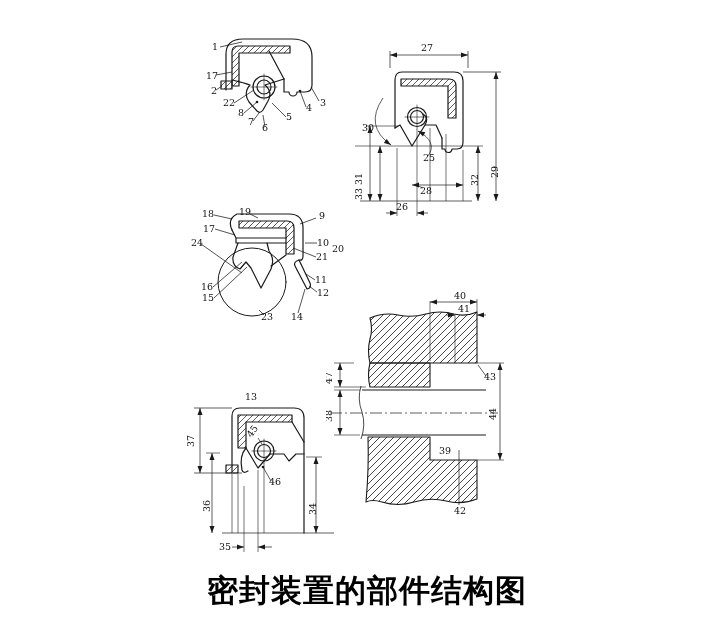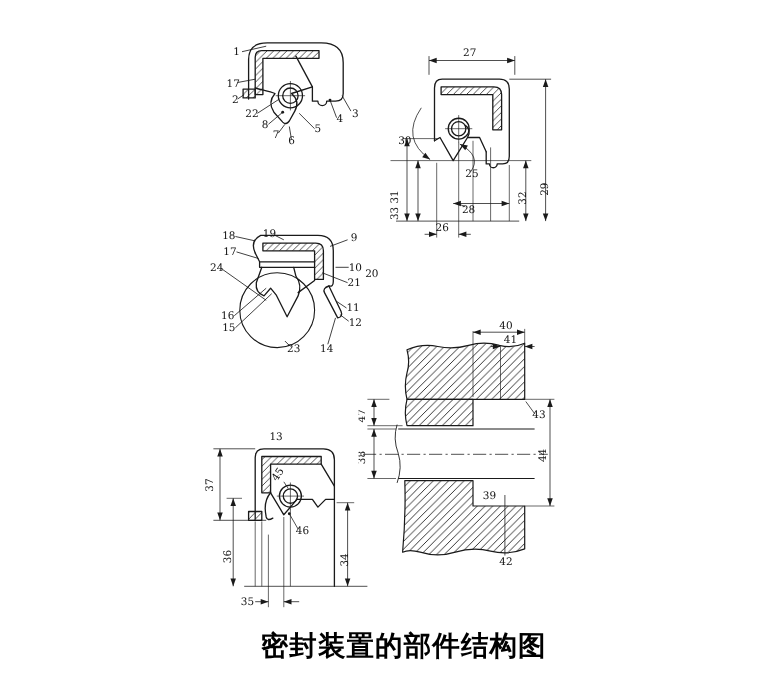--- a/index.html
+++ b/index.html
@@ -2,21 +2,21 @@
 <html><head>
 <meta charset="utf-8">
 <style>
   html,body{margin:0;padding:0;background:#ffffff;}
   #page{position:relative;width:710px;height:635px;background:#ffffff;overflow:hidden;
         font-family:"DejaVu Serif","Liberation Serif",serif;}
   .fig{position:absolute;}
   svg text{font-family:"DejaVu Serif","Liberation Serif",serif;font-size:9.5px;fill:#111111;}
   #caption{position:absolute;left:0;right:0;top:570px;text-align:center;
            font-family:"DejaVu Sans","Liberation Sans",sans-serif;
-           font-weight:bold;font-size:25px;color:#000;letter-spacing:1px;padding-left:24px;}
+           font-weight:bold;font-size:31px;color:#000;letter-spacing:1px;padding-left:24px;}
 </style>
 </head>
 <body>
 
 <div id="page">
 
   <svg class="fig" style="left:193px;top:30px;" width="150" height="108" viewBox="0 0 150 108">
     <defs>
       <pattern id="h1" width="6" height="6" patternUnits="userSpaceOnUse">
         <path d="M-1,7 L7,-1" stroke="#1a1a1a" stroke-width="0.7"></path>

